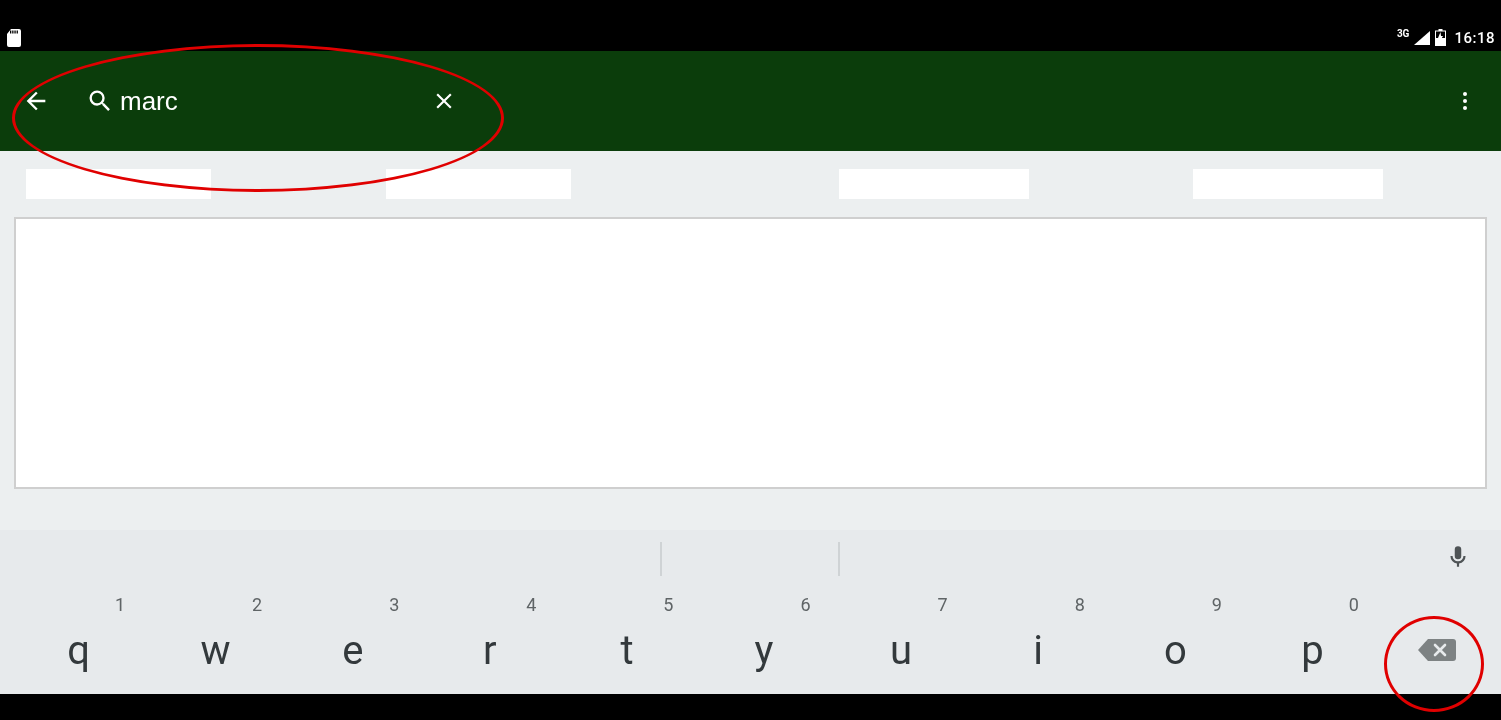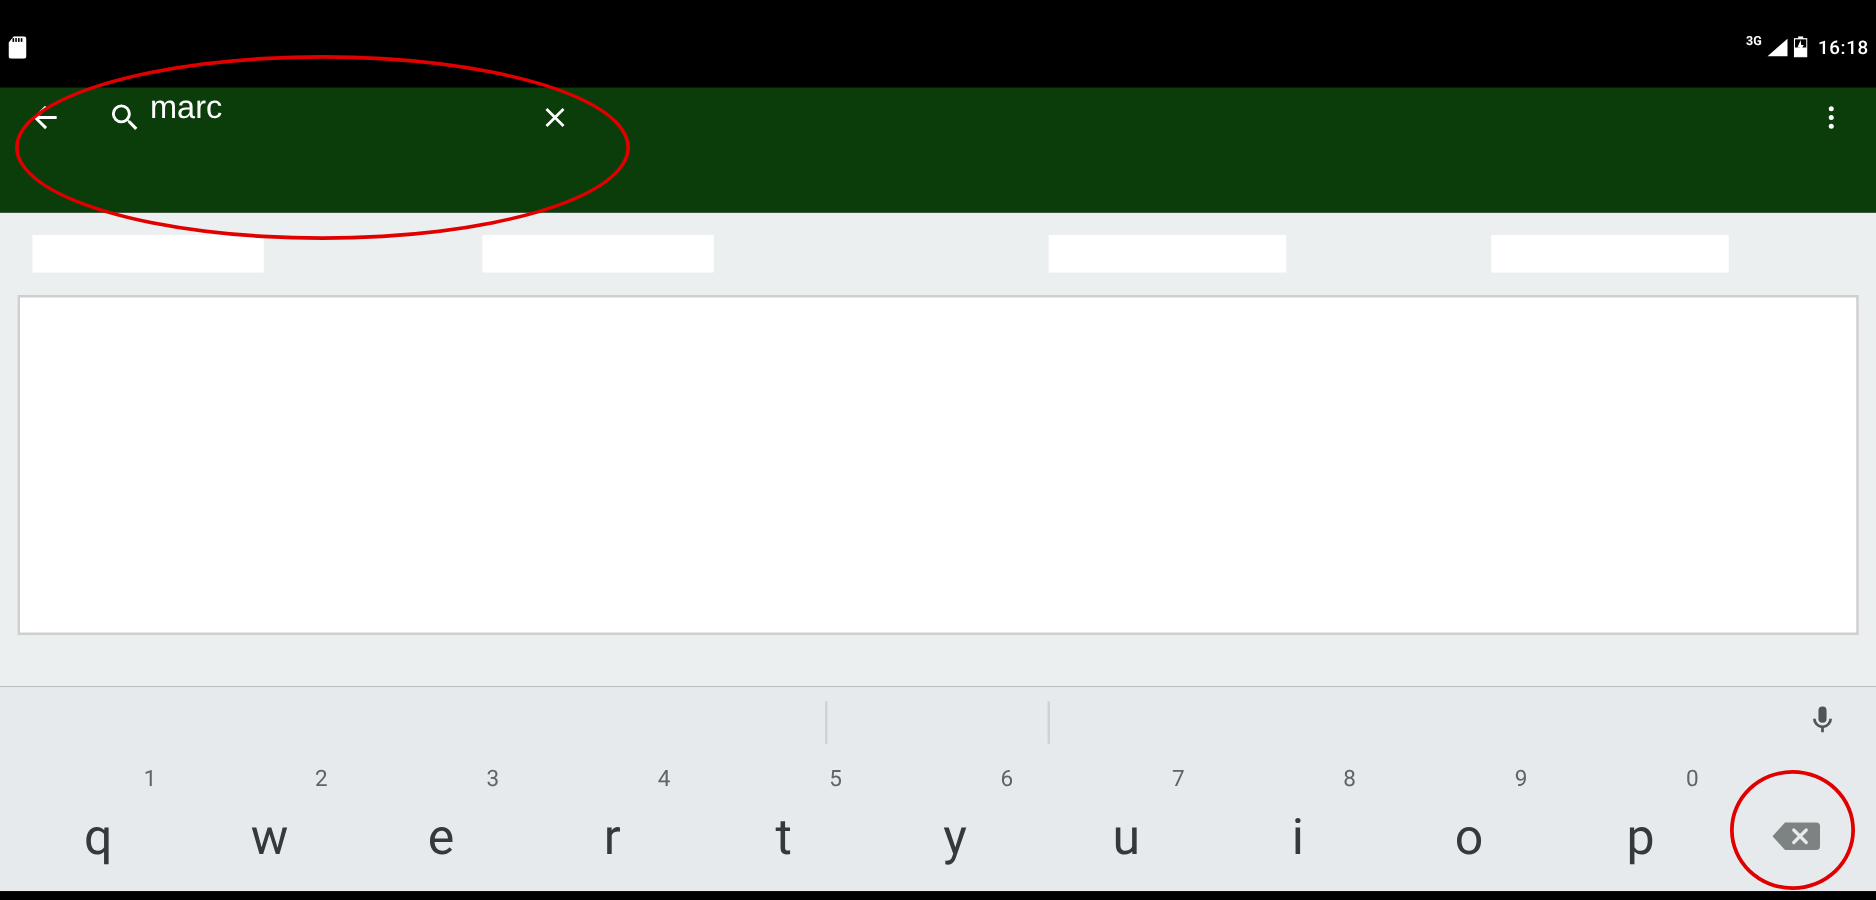--- a/index.html
+++ b/index.html
@@ -1,21 +1,21 @@
 <!DOCTYPE html>
 <html><head>
 <meta charset="utf-8">
 <style>
   * { box-sizing: border-box; margin: 0; padding: 0; }
   html, body { width: 1501px; height: 720px; font-family: Roboto, Arial, sans-serif; overflow: hidden; background:#000; }
   .status-bar { width:100%; height:27px; background:#000; color:#fff; display:flex; align-items:center; padding:0 6px; font-size:14px;margin-top:24px; }
   .status-left { flex:0 0 auto; display:flex; align-items:center; }
   .status-right { margin-left:auto; display:flex; align-items:center; gap:4px; }
   .clock { font-size:15px; font-weight:500; letter-spacing:0.5px; }
-  .app-bar { width:100%; height:100px; background:#0b3d0b; display:flex; align-items:flex-start; color:#fff; padding:0 12px; position:relative;margin-top:19px; }
+  .app-bar { width:100%; height:100px; background:#0b3d0b; display:flex; align-items:center; color:#fff; padding:0 12px; position:relative; }
   .icon-btn { width:48px; height:48px; display:flex; align-items:center; justify-content:center; }
   .search-input { background:transparent; border:none; color:#fff; font-size:26px; outline:none; width:300px; }
   .search-input::placeholder { color:#ccc; }
   .spacer { flex:1; }
   .content { width:100%; background:#eceff0; padding:18px 14px 18px 14px; height:379px; }
   .tabs-row { display:flex; gap:0; align-items:flex-start; margin-bottom:18px; }
   .tab-chip { height:30px; background:#fff; }
   .tab1 { margin-left:12px; width:185px; }
   .tab2 { margin-left:175px; width:185px; }
   .tab3 { margin-left:268px; width:190px; }

